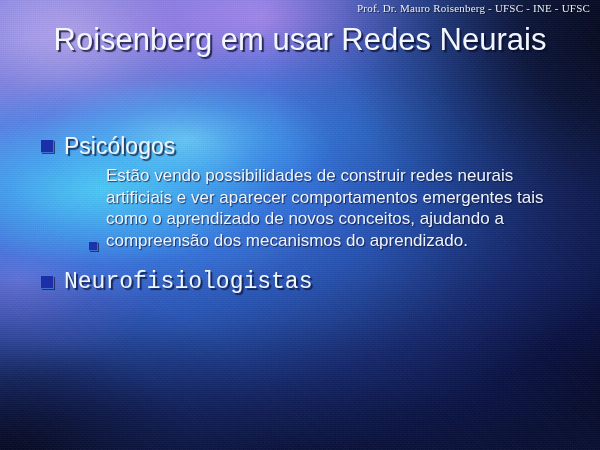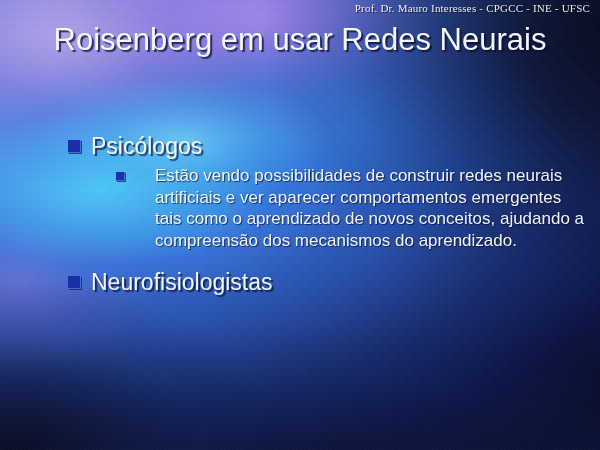--- a/index.html
+++ b/index.html
@@ -98,21 +98,21 @@
     text-align: center;
     font-size: 31px;
     line-height: 39px;
     color: #f2f7ff;
     text-shadow: 2px 2px 1px rgba(10,12,40,0.75);
   }
 
   .body {
     position: absolute;
     top: 131px;
-    left: 68px;
+    left: 41px;
     right: 12px;
   }
 
   .l1 {
     display: flex;
     align-items: flex-start;
     margin-bottom: 4px;
   }
   .l1-marker {
     width: 13px;
@@ -125,64 +125,63 @@
   }
   .l1-text {
     font-size: 23px;
     line-height: 30px;
     color: #f0f6ff;
     text-shadow: 2px 2px 1px rgba(10,12,40,0.72);
   }
 
   .l2 {
     display: flex;
-    align-items: flex-start;
+    align-items: flex-end;
     margin-left: 48px;
     margin-top: 3px;
-    gap: 22px;
   }
   .l2-marker {
     width: 9px;
     height: 9px;
     margin-top: 7px;
     margin-right: 8px;
     flex: 0 0 auto;
     background: #1b32ab;
     box-shadow: 1px 1px 0 rgba(8,10,35,0.6), inset -1px -1px 0 rgba(120,190,255,0.4);
   }
   .l2-text {
     font-size: 17px;
     line-height: 21.5px;
     color: #eef4ff;
     text-shadow: 1px 1px 1px rgba(10,12,40,0.7);
     max-width: 440px;
   }
 
-  .gap-block { margin-top: 16px; }
+  .gap-block { margin-top: 16px; font-family: Liberation Mono, monospace; }
 </style>
 </head>
 <body>
 
 <div id="slide">
 
   <div class="bg-layer bg-base"></div>
   <div class="bg-layer bg-violet"></div>
   <div class="bg-layer bg-violet2"></div>
   <div class="bg-layer bg-blue-mid"></div>
   <div class="bg-layer bg-cyan"></div>
   <div class="bg-layer bg-cyan2"></div>
   <div class="bg-layer bg-darkright"></div>
   <div class="bg-layer bg-darkbottom"></div>
   <div class="bg-layer bg-darkleftbottom"></div>
   <div class="bg-layer bg-noise"></div>
   <div class="bg-layer bg-noise2"></div>
 
   <div class="content">
 
-    <div class="hdr">Prof. Dr. Mauro Interesses - CPGCC - INE - UFSC</div>
+    <div class="hdr">Prof. Dr. Mauro Roisenberg - UFSC - INE - UFSC</div>
 
     <div class="title">Roisenberg em usar Redes Neurais</div>
 
     <div class="body">
 
       <div>
         <div class="l1">
           <span class="l1-marker"></span>
           <span class="l1-text">Psicólogos</span>
         </div>

